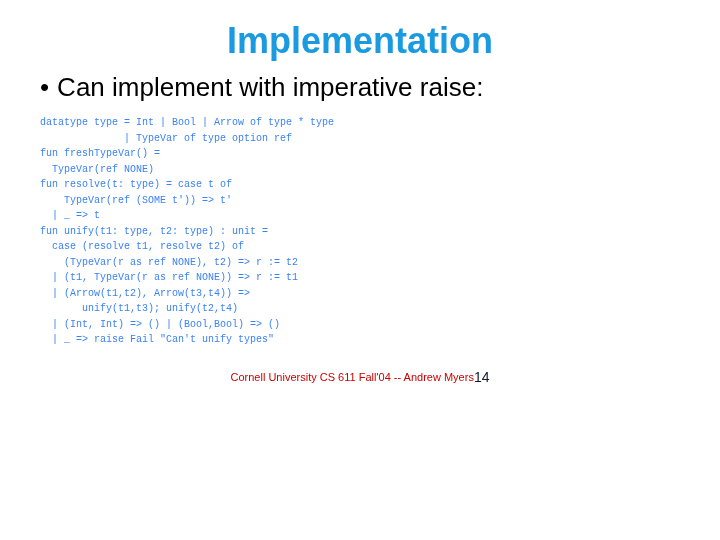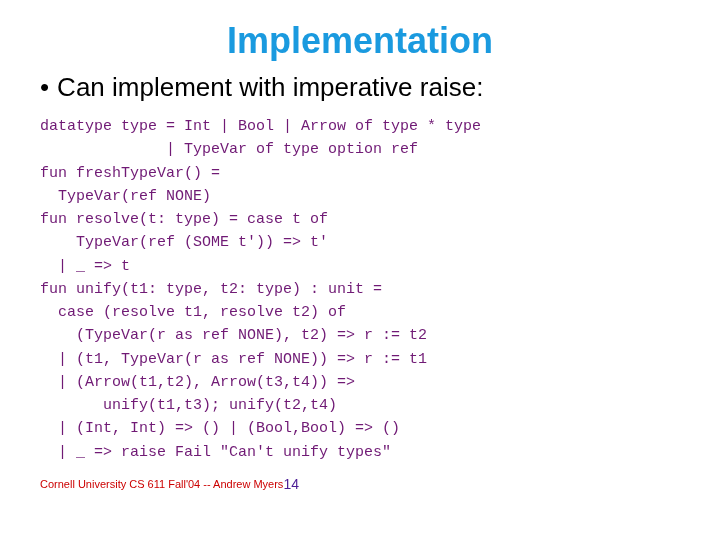--- a/index.html
+++ b/index.html
@@ -42,43 +42,43 @@
     }
 
     .bullet-dot {
       color: #000;
       font-size: 26px;
       line-height: 1.2;
     }
 
     .code-block {
       font-family: 'Courier New', Courier, monospace;
-      font-size: 15px;
+      font-size: 10px;
       line-height: 1.55;
-      color: #701a75;
+      color: #3b82f6;
       white-space: pre;
       flex: 1;
     }
 
     .footer {
       display: flex;
-      justify-content: flex-start;
+      justify-content: center;
       align-items: center;
       margin-top: 8px;
       padding-top: 4px;
     }
 
     .footer-text {
       font-size: 11px;
       color: #cc0000;
     }
 
     .footer-page {
       font-size: 14px;
-      color: #4c1d95;
+      color: #0f172a;
     }
   </style>
 </head>
 <body>
 
 <div class="slide">
   <div class="title">Implementation</div>
 
   <div class="bullet-point">
     <span class="bullet-dot">•</span>

